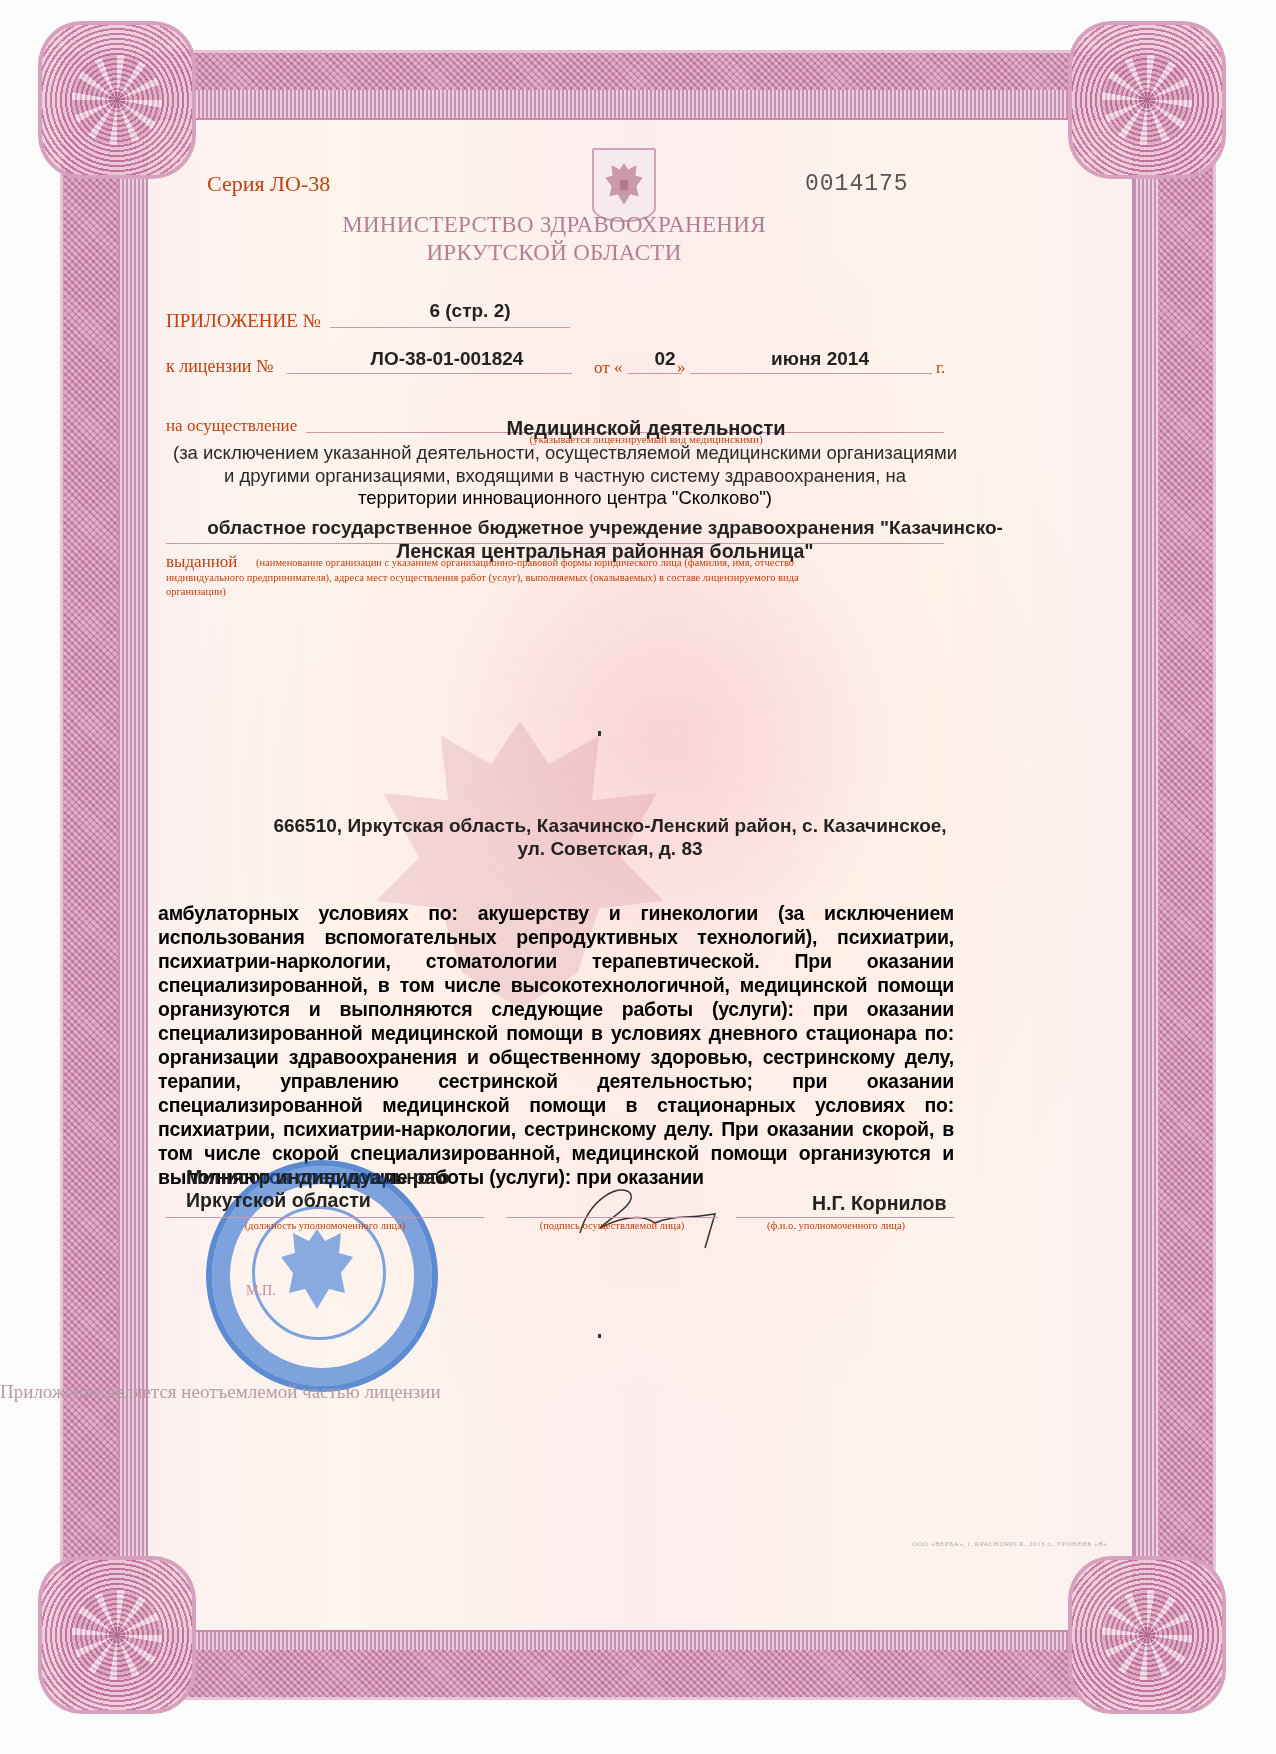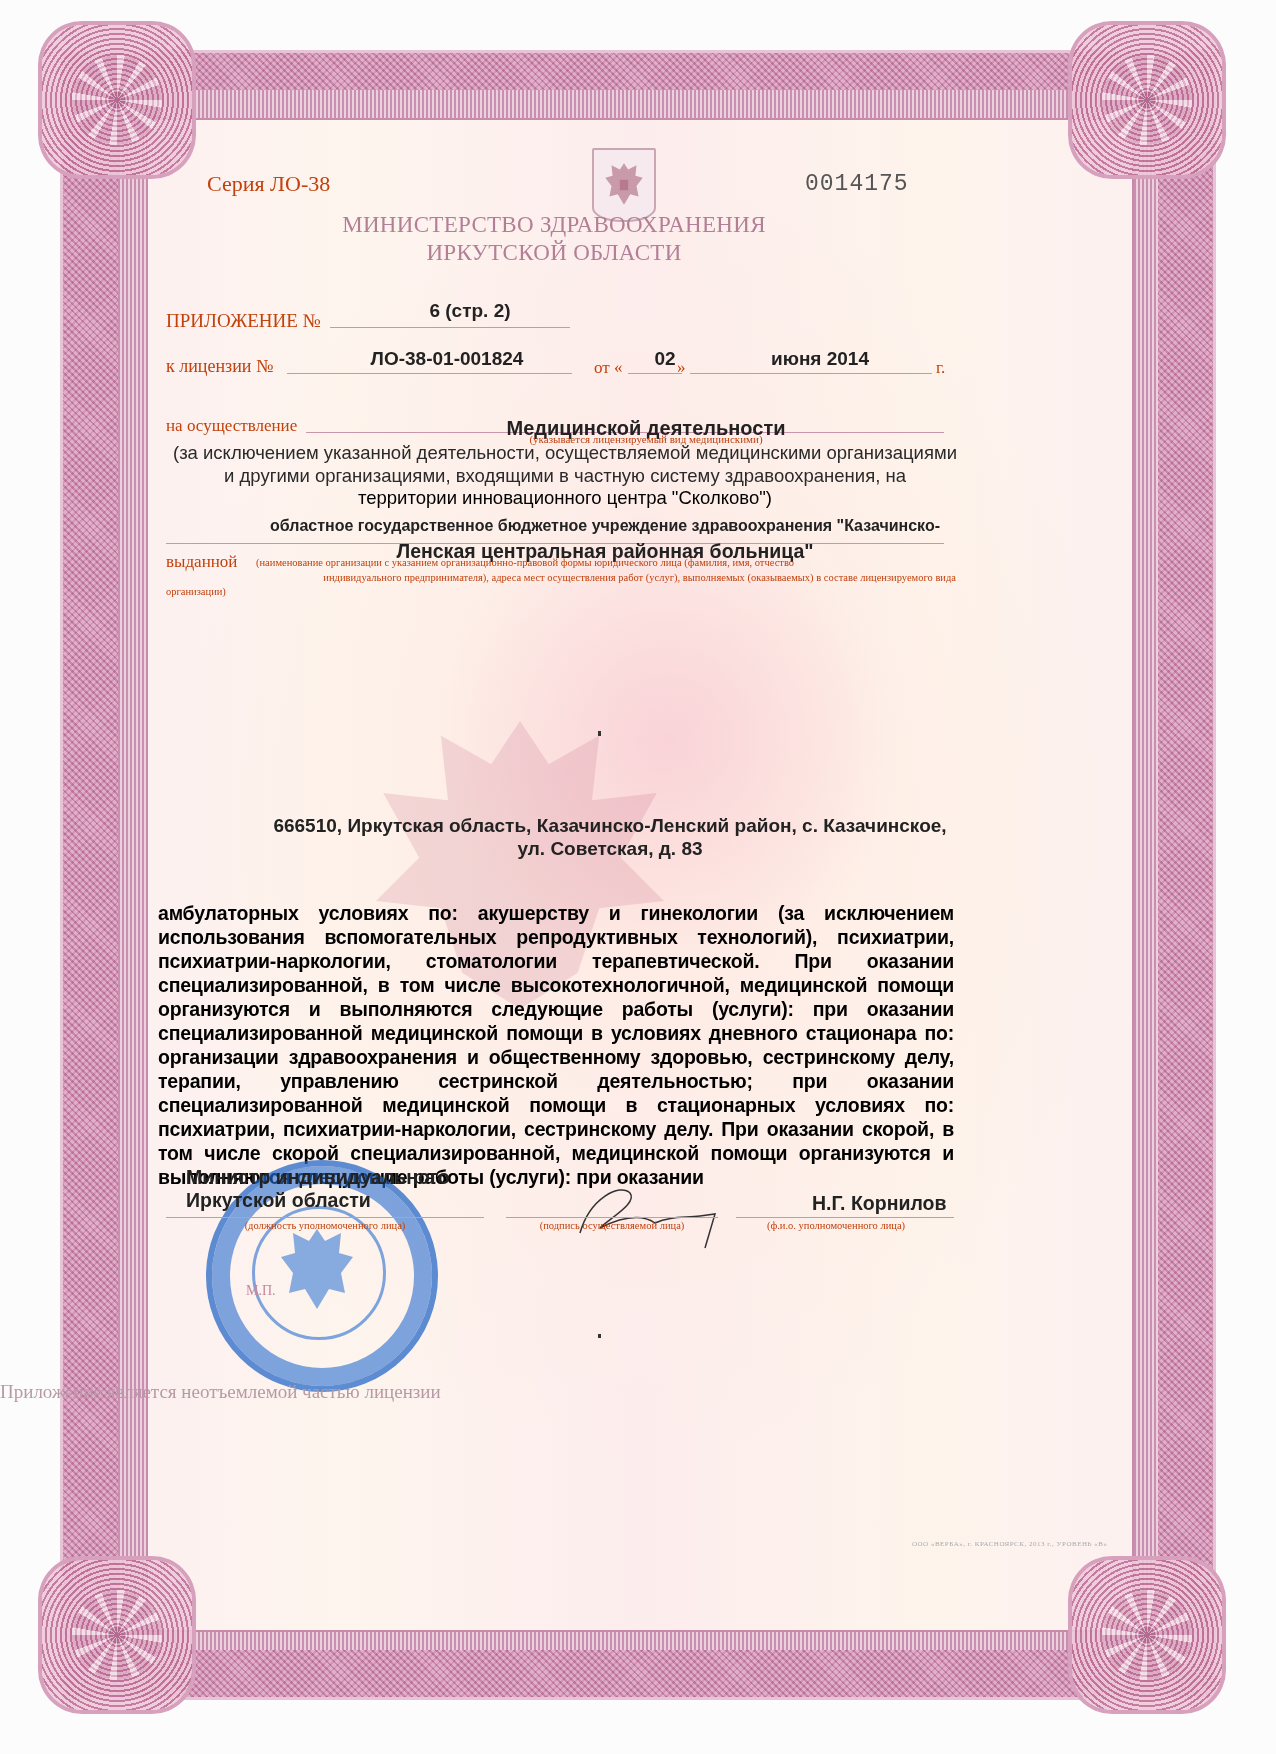--- a/index.html
+++ b/index.html
@@ -129,26 +129,26 @@
 <div class="abs serif pink" style="left:936px; top:358px; font-size:17px;">г.</div>
 
 <div class="abs serif pink" style="left:166px; top:416px; font-size:17px;">на осуществление</div>
 <div class="line" style="left:306px; top:432px; width:638px;"></div>
 <div class="abs bold-dark" style="left:306px; width:680px; top:417px; text-align:center; font-size:20px;">Медицинской деятельности</div>
 <div class="abs serif pink" style="left:306px; width:680px; top:433px; text-align:center; font-size:11px;">(указывается лицензируемый вид медицинскими)</div>
 <div class="abs" style="left:150px; width:830px; top:442px; text-align:center; font-size:18.5px; color:#2a2a2a;">(за исключением указанной деятельности, осуществляемой медицинскими организациями</div>
 <div class="abs" style="left:150px; width:830px; top:465px; text-align:center; font-size:18.5px; color:#2a2a2a;">и другими организациями, входящими в частную систему здравоохранения, на</div>
 <div class="abs" style="left:150px; width:830px; top:487px; text-align:center; font-size:18.5px; color:#000000;">территории инновационного центра "Сколково")</div>
 
-<div class="abs bold-dark" style="left:150px; width:910px; top:517px; text-align:center; font-size:16px;">областное государственное бюджетное учреждение здравоохранения "Казачинско-</div>
+<div class="abs bold-dark" style="left:150px; width:910px; top:517px; text-align:center; font-size:19px;">областное государственное бюджетное учреждение здравоохранения "Казачинско-</div>
 <div class="line" style="left:166px; top:543px; width:778px;"></div>
 <div class="abs bold-dark" style="left:150px; width:910px; top:540px; text-align:center; font-size:19.5px;">Ленская центральная районная больница"</div>
 <div class="abs serif pink" style="left:166px; top:552px; font-size:17px;">выданной</div>
 <div class="abs serif pink" style="left:256px; top:557px; font-size:10.5px; width:700px; white-space:nowrap;">(наименование организации с указанием организационно-правовой формы юридического лица (фамилия, имя, отчество</div>
-<div class="abs serif pink" style="left:166px; top:572px; font-size:10.5px; width:790px; white-space:nowrap;text-align:right;">индивидуального предпринимателя), адреса мест осуществления работ (услуг), выполняемых (оказываемых)  в составе лицензируемого вида</div>
+<div class="abs serif pink" style="left:166px; top:572px; font-size:10.5px; width:790px; white-space:nowrap;">индивидуального предпринимателя), адреса мест осуществления работ (услуг), выполняемых (оказываемых)  в составе лицензируемого вида</div>
 <div class="abs serif pink" style="left:166px; top:586px; font-size:10.5px;">организации)</div>
 
 <div class="abs" style="left:598px; top:731px; width:3px; height:5px; background:#333;"></div>
 
 <div class="abs bold-dark" style="left:150px; width:920px; top:815px; text-align:center; font-size:19px;">666510, Иркутская область, Казачинско-Ленский район, с. Казачинское,</div>
 <div class="abs bold-dark" style="left:150px; width:920px; top:838px; text-align:center; font-size:19px;">ул. Советская, д. 83</div>
 
 <div class="body-text" style="top:901px; width:796px; left:158px;">амбулаторных условиях по: акушерству и гинекологии (за исключением использования вспомогательных репродуктивных технологий), психиатрии, психиатрии-наркологии, стоматологии терапевтической. При оказании специализированной, в том числе высокотехнологичной, медицинской помощи организуются и выполняются следующие работы (услуги): при оказании специализированной медицинской помощи в условиях дневного стационара по: организации здравоохранения и общественному здоровью, сестринскому делу, терапии, управлению сестринской деятельностью; при оказании специализированной медицинской помощи в стационарных условиях по: психиатрии, психиатрии-наркологии, сестринскому делу. При оказании скорой, в том числе скорой специализированной, медицинской помощи организуются и выполняются следующие работы (услуги): при оказании</div>
 
 <div class="stamp" style="left:206px; top:1160px;">

